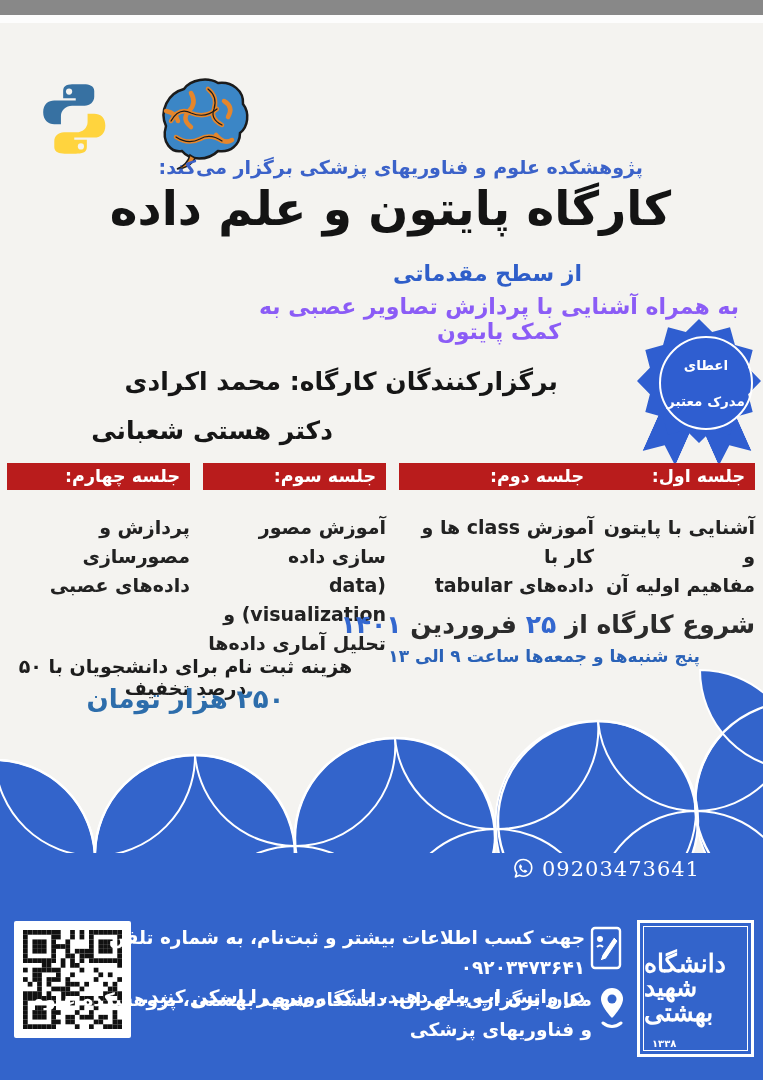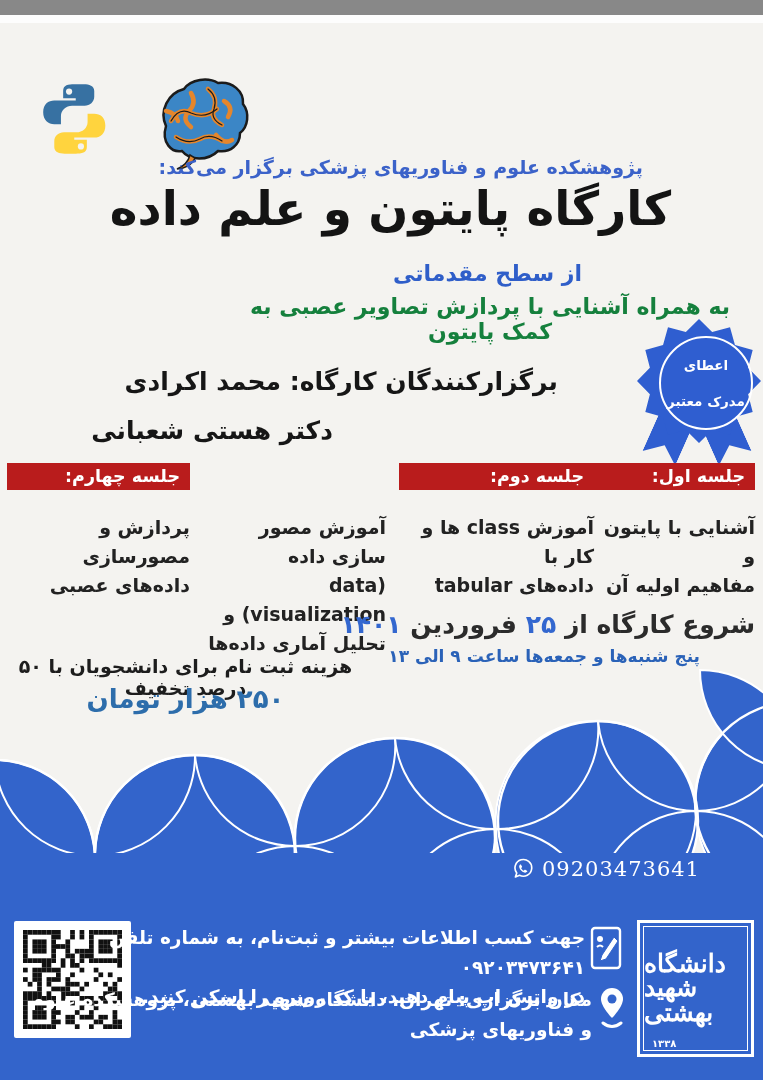--- a/index.html
+++ b/index.html
@@ -5,21 +5,21 @@
   html,body{margin:0;padding:0;background:#888;}
   .poster{position:relative;width:763px;height:1080px;background:#f4f3f0;overflow:hidden;
           font-family:"DejaVu Sans",sans-serif;margin:15px auto;}
   .abs{position:absolute;}
   .rtl{direction:rtl;unicode-bidi:embed;}
   .top-strip{left:0;top:0;width:763px;height:8px;background:#fdfdfd;}
 
   .organizer-line{top:141px;right:120px;font-size:19px;font-weight:bold;color:#3b62c9;text-align:right;}
   .main-title{top:166px;left:0;width:763px;text-align:center;font-size:47px;font-weight:bold;color:#141414;padding-left:9px;}
   .subtitle1{top:246px;left:220px;width:535px;text-align:center;font-size:22px;font-weight:bold;color:#2f5ec9;}
-  .subtitle2{top:279px;left:225px;width:530px;text-align:center;font-size:22px;font-weight:bold;color:#15803d;}
+  .subtitle2{top:279px;left:234px;width:530px;text-align:center;font-size:22px;font-weight:bold;color:#8b5cf6;}
 
   .presenter1{top:352px;right:205px;font-size:25px;font-weight:bold;color:#161616;}
   .presenter2{top:401px;right:430px;font-size:25px;font-weight:bold;color:#161616;}
 
   
   .badge-wrap{left:635px;top:304px;width:128px;height:148px;}
   .ribbon{position:absolute;width:36px;height:60px;background:#2f5ed0;top:82px;
           clip-path:polygon(0 0,100% 0,100% 100%,50% 76%,0 100%);}
   .ribbon.l{left:18px;transform:rotate(24deg);}
   .ribbon.r{left:70px;transform:rotate(-24deg);}
@@ -108,20 +108,23 @@
   </div>
 
   <div class="abs rtl presenter1">برگزارکنندگان کارگاه: محمد اکرادی</div>
   <div class="abs rtl presenter2">دکتر هستی شعبانی</div>
 
   <div class="abs sess-bar c1 rtl">
       <span>جلسه اول:</span>
     </div>
   <div class="abs sess-bar c2 rtl">
       <span>جلسه دوم:</span>
+    </div>
+  <div class="abs sess-bar c3 rtl">
+      <span>جلسه سوم:</span>
     </div>
   <div class="abs sess-bar c4 rtl">
       <span>جلسه چهارم:</span>
     </div>
 
   <div class="abs sess-txt c1 rtl">
     <div>آشنایی با پایتون و</div>
     <div>مفاهیم اولیه آن</div>
   </div>
   <div class="abs sess-txt c2 rtl">

